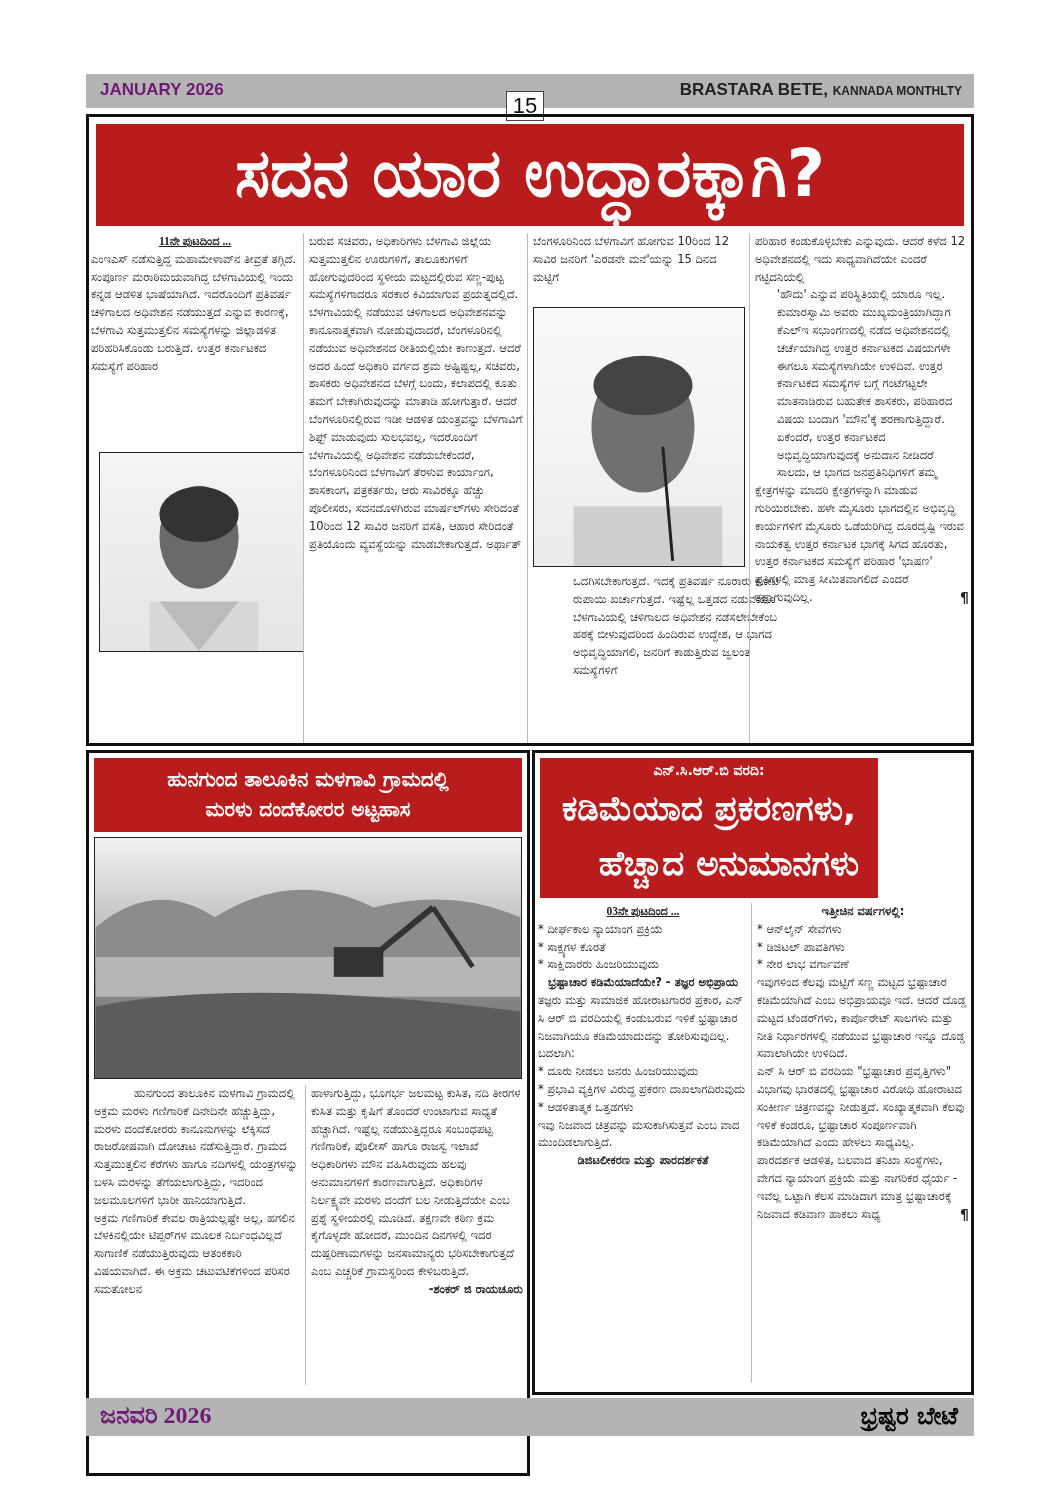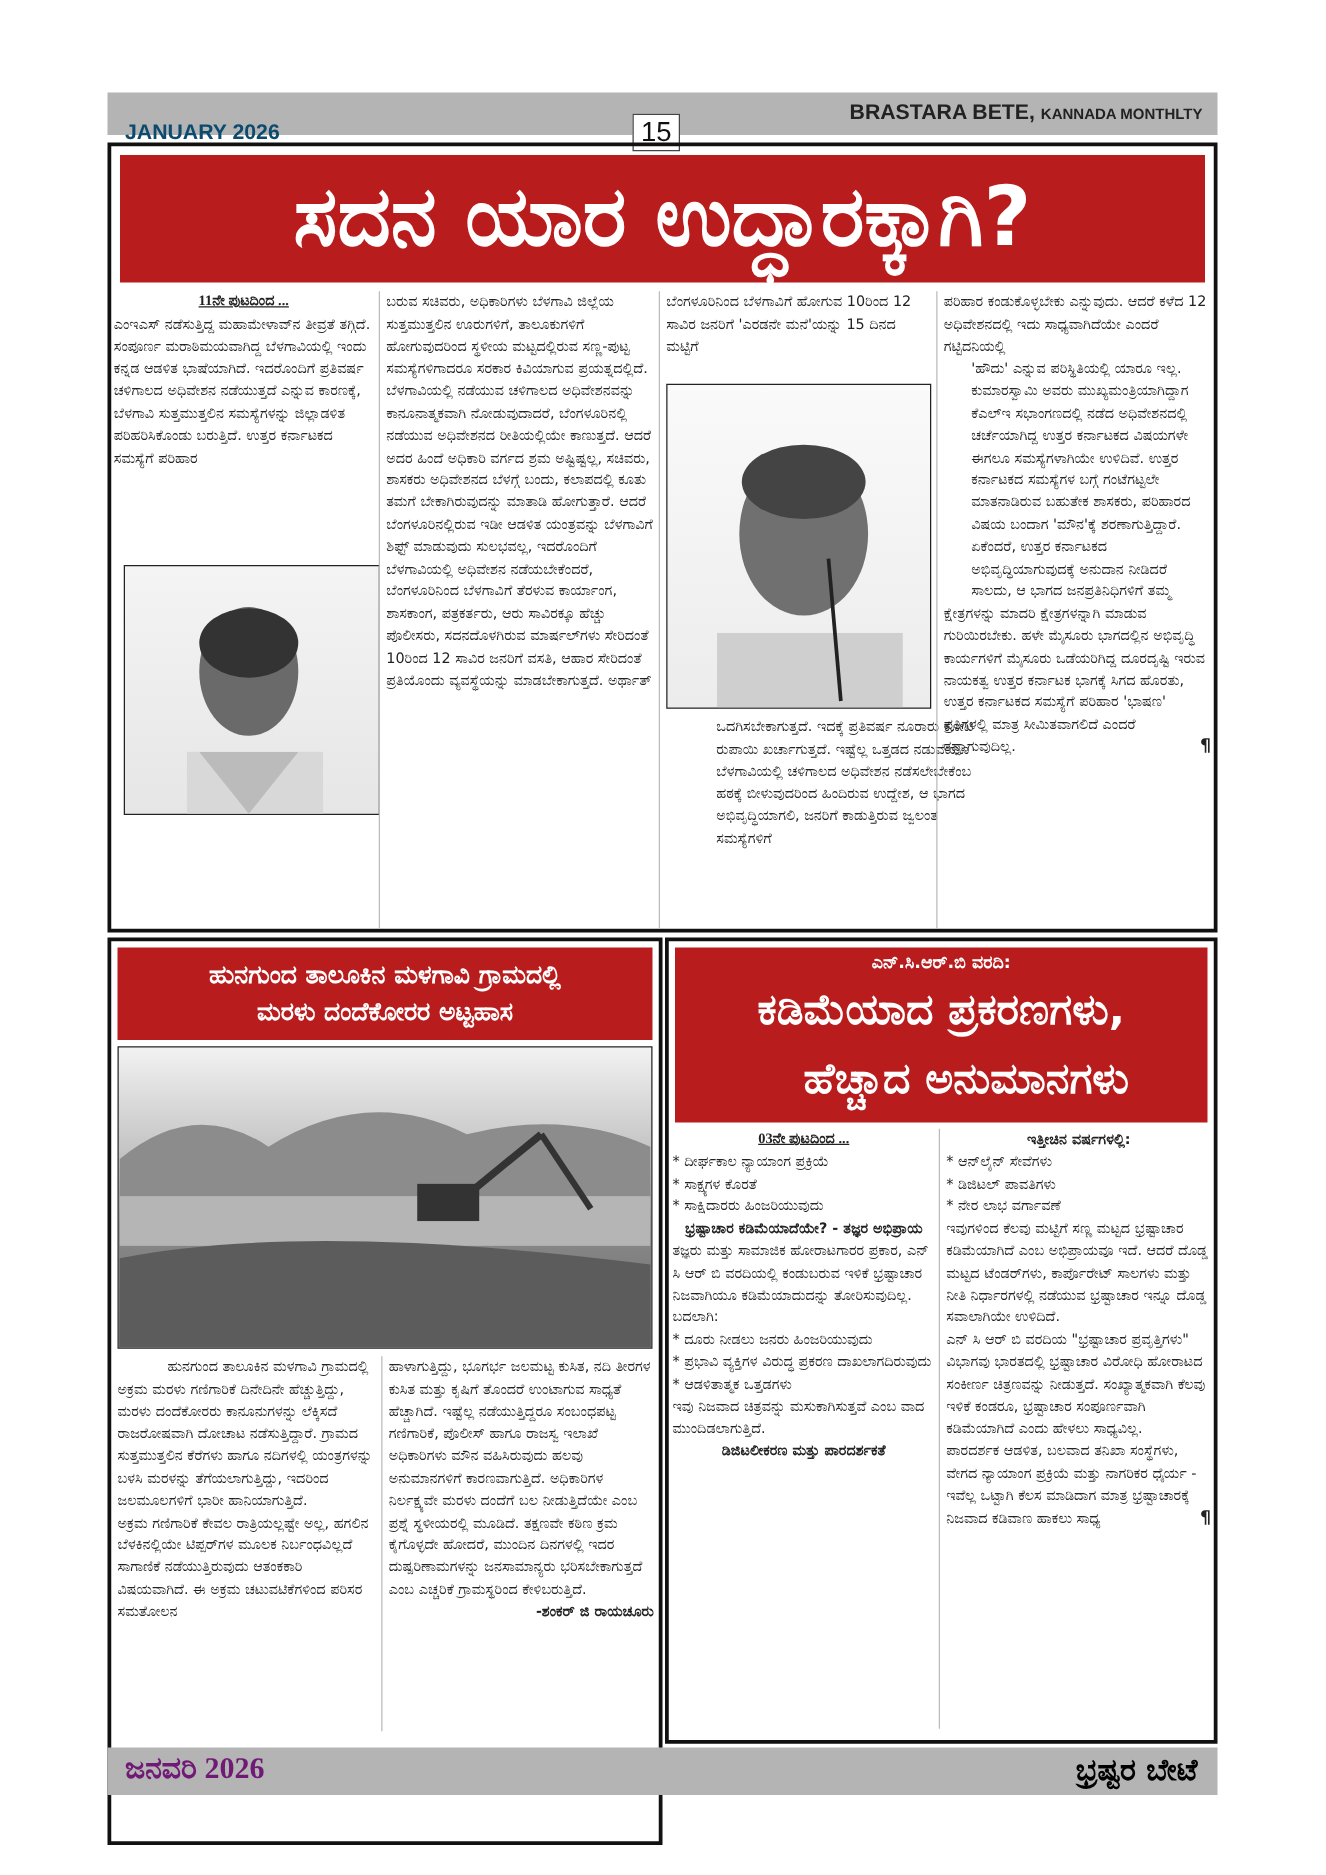--- a/index.html
+++ b/index.html
@@ -1,18 +1,18 @@
 <!DOCTYPE html>
 <html><head>
 <meta charset="utf-8">
 <style>
   html, body { margin:0; padding:0; background:#fff; }
   body { width:1061px; height:1500px; position:relative; font-family:"DejaVu Sans", sans-serif; color:#111; overflow:hidden; }
   .topbar { position:absolute; left:86px; top:74px; width:888px; height:34px; background:#b4b4b4; }
-  .topbar .left { position:absolute; left:14px; top:22px; font-family:"Liberation Sans", sans-serif; font-weight:bold; font-size:17px; color:#0c4a6e; }
+  .topbar .left { position:absolute; left:14px; top:6px; font-family:"Liberation Sans", sans-serif; font-weight:bold; font-size:17px; color:#701a75; }
   .topbar .right { position:absolute; right:12px; top:6px; font-family:"Liberation Sans", sans-serif; font-weight:bold; font-size:17px; color:#222; }
   .topbar .right small { font-size:12px; }
   .topbar .pageno { position:absolute; left:420px; top:2px; width:36px; height:28px; background:#fff; border:1px solid #444; text-align:center; font-family:"Liberation Sans", sans-serif; font-size:22px; line-height:28px;margin-top:15px; }
 
   .frame { position:absolute; border:3px solid #111; box-sizing:border-box; }
   .headline-bar { position:absolute; background:#b91c1c; color:#fff; text-align:center; font-weight:bold; font-family:"DejaVu Sans", sans-serif; }
   .col { position:absolute; font-size:11.5px; line-height:17.8px; color:#222; }
   .col p { margin:0; }
   .col .contd { text-align:center; font-weight:bold; text-decoration:underline; font-family:"Liberation Serif", serif; }
   .col .sub { text-align:center; font-weight:bold; }
@@ -100,21 +100,21 @@
     <p>ಅಕ್ರಮ ಗಣಿಗಾರಿಕೆ ಕೇವಲ ರಾತ್ರಿಯಲ್ಲಷ್ಟೇ ಅಲ್ಲ, ಹಗಲಿನ ಬೆಳಕಿನಲ್ಲಿಯೇ ಟಿಪ್ಪರ್‌ಗಳ ಮೂಲಕ ನಿರ್ಬಂಧವಿಲ್ಲದೆ ಸಾಗಾಣಿಕೆ ನಡೆಯುತ್ತಿರುವುದು ಆತಂಕಕಾರಿ ವಿಷಯವಾಗಿದೆ. ಈ ಅಕ್ರಮ ಚಟುವಟಿಕೆಗಳಿಂದ ಪರಿಸರ ಸಮತೋಲನ</p>
   </div>
   <div class="vr" style="left:216px; top:332px; height:300px;"></div>
   <div class="col" style="left:222px; top:332px; width:212px;">
     <p>ಹಾಳಾಗುತ್ತಿದ್ದು, ಭೂಗರ್ಭ ಜಲಮಟ್ಟ ಕುಸಿತ, ನದಿ ತೀರಗಳ ಕುಸಿತ ಮತ್ತು ಕೃಷಿಗೆ ತೊಂದರೆ ಉಂಟಾಗುವ ಸಾಧ್ಯತೆ ಹೆಚ್ಚಾಗಿದೆ. ಇಷ್ಟೆಲ್ಲ ನಡೆಯುತ್ತಿದ್ದರೂ ಸಂಬಂಧಪಟ್ಟ ಗಣಿಗಾರಿಕೆ, ಪೊಲೀಸ್ ಹಾಗೂ ರಾಜಸ್ವ ಇಲಾಖೆ ಅಧಿಕಾರಿಗಳು ಮೌನ ವಹಿಸಿರುವುದು ಹಲವು ಅನುಮಾನಗಳಿಗೆ ಕಾರಣವಾಗುತ್ತಿದೆ. ಅಧಿಕಾರಿಗಳ ನಿರ್ಲಕ್ಷ್ಯವೇ ಮರಳು ದಂದೆಗೆ ಬಲ ನೀಡುತ್ತಿದೆಯೇ ಎಂಬ ಪ್ರಶ್ನೆ ಸ್ಥಳೀಯರಲ್ಲಿ ಮೂಡಿದೆ. ತಕ್ಷಣವೇ ಕಠಿಣ ಕ್ರಮ ಕೈಗೊಳ್ಳದೇ ಹೋದರೆ, ಮುಂದಿನ ದಿನಗಳಲ್ಲಿ ಇದರ ದುಷ್ಪರಿಣಾಮಗಳನ್ನು ಜನಸಾಮಾನ್ಯರು ಭರಿಸಬೇಕಾಗುತ್ತದೆ ಎಂಬ ಎಚ್ಚರಿಕೆ ಗ್ರಾಮಸ್ಥರಿಂದ ಕೇಳಿಬರುತ್ತಿದೆ.</p>
     <p class="right">-ಶಂಕರ್ ಜಿ ರಾಯಚೂರು</p>
   </div>
 </div>
 
 <div class="frame" style="left:532px; top:750px; width:442px; height:645px;">
-  <div class="headline-bar" style="left:5px; top:5px; width:426px; height:140px; padding-top:2px; box-sizing:border-box;">
+  <div class="headline-bar" style="left:5px; top:5px; width:338px; height:140px; padding-top:2px; box-sizing:border-box;">
     <div style="font-size:14px; line-height:20px;">ಎನ್.ಸಿ.ಆರ್.ಬಿ ವರದಿ:</div>
     <div style="font-size:34px; line-height:56px;">ಕಡಿಮೆಯಾದ ಪ್ರಕರಣಗಳು,</div>
     <div style="font-size:34px; line-height:54px;padding-left:40px;">ಹೆಚ್ಚಾದ ಅನುಮಾನಗಳು</div>
   </div>
 
   <div class="col" style="left:3px; top:150px; width:210px;">
     <p class="contd">03ನೇ ಪುಟದಿಂದ ...</p>
     <p>* ದೀರ್ಘಕಾಲ ನ್ಯಾಯಾಂಗ ಪ್ರಕ್ರಿಯೆ</p>
     <p>* ಸಾಕ್ಷ್ಯಗಳ ಕೊರತೆ</p>
     <p>* ಸಾಕ್ಷಿದಾರರು ಹಿಂಜರಿಯುವುದು</p>

